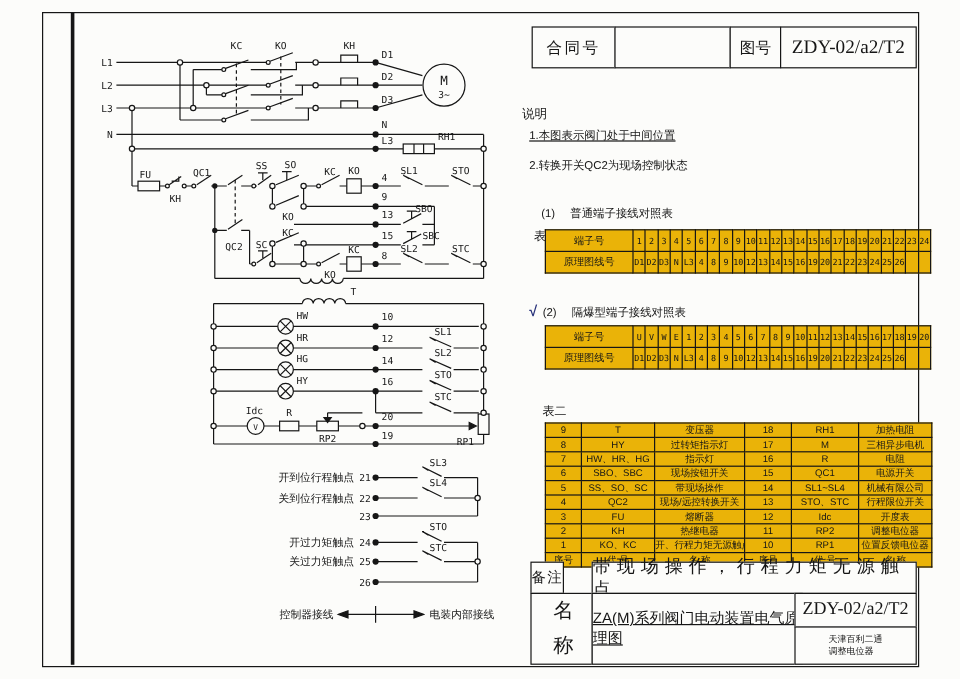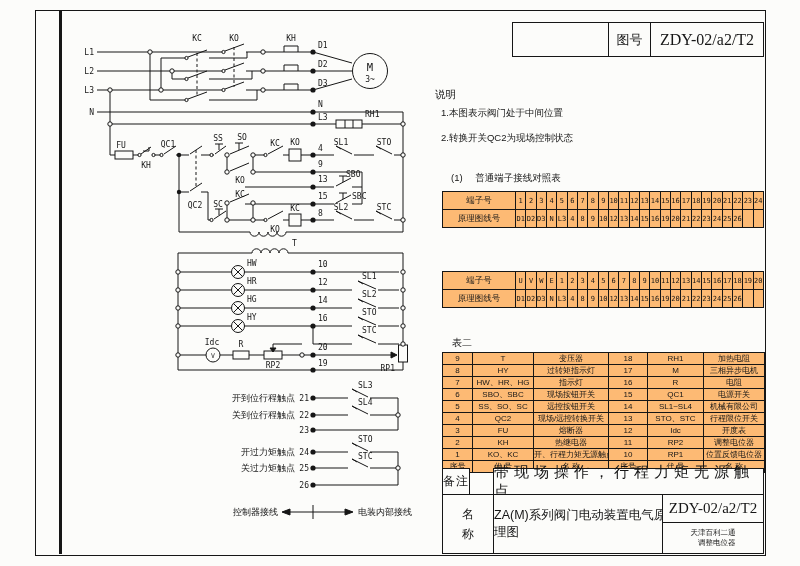--- a/index.html
+++ b/index.html
@@ -9,34 +9,34 @@
   .frame{left:35px;top:10px;width:729px;height:544px;border:1.3px solid #161616;}
   .thickline{left:59px;top:10px;width:2.5px;height:544px;background:#161616;}
   .cell{border:1.4px solid #161616;display:flex;align-items:center;justify-content:center;box-sizing:border-box;background:#fcfcfa;}
   .hdr-label{font-size:13px;letter-spacing:2px;}
   .hdr-no{font-family:"Liberation Serif",serif;font-size:16px;}
   .sec-title{font-size:10.5px;}
   .note{font-size:9.5px;}
   .tbl-cap{font-size:10px;}
   .wt-head{font-size:9.5px;}
   .check{color:#28327a;font-size:12px;font-weight:bold;margin-right:2px;}
-  table{border-collapse:collapse;table-layout:fixed;background:#fdba74;}
+  table{border-collapse:collapse;table-layout:fixed;background:#eab308;margin-left:12px;}
   .wtab{width:322px;}
   .wtab td{border:1px solid #161616;text-align:center;height:17px;padding:0;
     font-family:"DejaVu Sans Mono",monospace;font-size:7px;overflow:hidden;}
   .wtab td.wlab{font-family:"Liberation Sans",sans-serif;font-size:8.5px;}
   .ctab{width:322px;}
   .ctab td{border:1px solid #161616;text-align:center;height:11px;padding:0;font-size:8px;
     overflow:hidden;white-space:nowrap;}
   .remark-label{font-size:12px;letter-spacing:1px;}
   .remark-text{font-size:15px;letter-spacing:5px;}
-  .name-label{width:14px;font-size:12px;line-height:1.7;word-break:break-all;text-align:center;}
+  .name-label{width:14px;font-size:17px;line-height:1.7;word-break:break-all;text-align:center;}
   .name-title{font-size:12.5px;}
   .name-no{font-family:"Liberation Serif",serif;font-size:15px;}
-  .company{font-size:7.5px;line-height:1.3;text-align:right;}
+  .company{font-size:7.5px;line-height:1.3;text-align:left;}
   svg text{fill:#161616;}
   .tm{font-family:"DejaVu Sans Mono",monospace;font-size:8px;}
   .tz{font-family:"Liberation Sans",sans-serif;font-size:9px;}
   .tsm{font-family:"DejaVu Sans Mono",monospace;font-size:6.5px;}
   .tmb{font-family:"DejaVu Sans Mono",monospace;font-size:10.5px;}
 </style>
 </head>
 <body>
 
 <div id="sheet">
@@ -308,26 +308,27 @@
       <text class="tm" x="358" y="442">STO</text>
       <text class="tz" x="295" y="471" text-anchor="end">关过力矩触点</text>
       <text class="tm" x="309" y="471" text-anchor="end">25</text>
       <text class="tm" x="358" y="459">STC</text>
       <text class="tm" x="309" y="488" text-anchor="end">26</text>
       <text class="tz" x="278" y="515" text-anchor="end">控制器接线</text>
       <text class="tz" x="358" y="515">电装内部接线</text>
     </g>
   </svg>
 
+  <div class="abs cell hdr-label" style="left:443px;top:22px;width:70px;height:35px;">合同号</div>
   <div class="abs cell" style="left:512px;top:22px;width:97px;height:35px;"></div>
   <div class="abs cell hdr-label" style="left:608px;top:22px;width:43px;height:35px;letter-spacing:0;">图号</div>
   <div class="abs cell hdr-no" style="left:650px;top:22px;width:114px;height:35px;">ZDY-02/a2/T2</div>
 
   <div class="abs sec-title" style="left:435px;top:88px;">说明</div>
-  <div class="abs note" style="left:441px;top:107px;">1.本图表示阀门处于中间位置</div>
+  <div class="abs note" style="left:441px;top:107px;text-decoration:underline;">1.本图表示阀门处于中间位置</div>
   <div class="abs note" style="left:441px;top:132px;">2.转换开关QC2为现场控制状态</div>
 
   <div class="abs tbl-cap" style="left:445px;top:166px;margin-top:24px;">表一</div>
   <div class="abs wt-head" style="left:451px;top:172px;">
     <span>(1)</span>
     <span style="margin-left:10px;text-align:right;">普通端子接线对照表</span>
   </div>
   <table class="abs wtab" style="left:442px;top:191px;">
     <colgroup>
         <col style="width:73px;">
@@ -383,20 +384,25 @@
           <td>23</td>
           <td>24</td>
           <td>25</td>
           <td>26</td>
           <td></td>
           <td></td>
         </tr>
   </tbody>
     </table>
 
+  <div class="abs wt-head" style="left:441px;top:252px;">
+    <span class="check">√</span>
+    <span>(2)</span>
+    <span style="margin-left:10px;">隔爆型端子接线对照表</span>
+  </div>
   <table class="abs wtab" style="left:442px;top:271px;">
     <colgroup>
         <col style="width:73px;">
       </colgroup>
     <tbody>
         <tr>
       <td class="wlab">端子号</td>
     <td>U</td>
           <td>V</td>
           <td>W</td>
@@ -491,21 +497,21 @@
           <td>6</td>
           <td>SBO、SBC</td>
           <td>现场按钮开关</td>
           <td>15</td>
           <td>QC1</td>
           <td>电源开关</td>
         </tr>
         <tr>
           <td>5</td>
           <td>SS、SO、SC</td>
-          <td>远控按钮开关</td>
+          <td>带现场操作</td>
           <td>14</td>
           <td>SL1~SL4</td>
           <td>机械有限公司</td>
         </tr>
         <tr>
           <td>4</td>
           <td>QC2</td>
           <td>现场/远控转换开关</td>
           <td>13</td>
           <td>STO、STC</td>
@@ -547,21 +553,21 @@
         </tr>
       </tfoot>
   </table>
 
   <div class="abs cell remark-label" style="left:442px;top:468px;width:28px;height:27px;">备注</div>
   <div class="abs cell remark-text" style="left:493px;top:468px;width:271px;height:27px;">带现场操作，行程力矩无源触点</div>
 
   <div class="abs cell" style="left:442px;top:494px;width:52px;height:60px;">
     <div class="name-label">名称</div>
   </div>
-  <div class="abs cell name-title" style="left:493px;top:494px;width:176px;height:60px;">ZA(M)系列阀门电动装置电气原理图</div>
+  <div class="abs cell name-title" style="left:493px;top:494px;width:176px;height:60px;text-decoration:underline;">ZA(M)系列阀门电动装置电气原理图</div>
   <div class="abs cell name-no" style="left:662px;top:494px;width:102px;height:29px;">ZDY-02/a2/T2</div>
   <div class="abs cell" style="left:662px;top:522px;width:102px;height:32px;">
     <div class="company">
       <div>天津百利二通</div>
       <div>调整电位器</div>
     </div>
   </div>
 
 </div>
 

